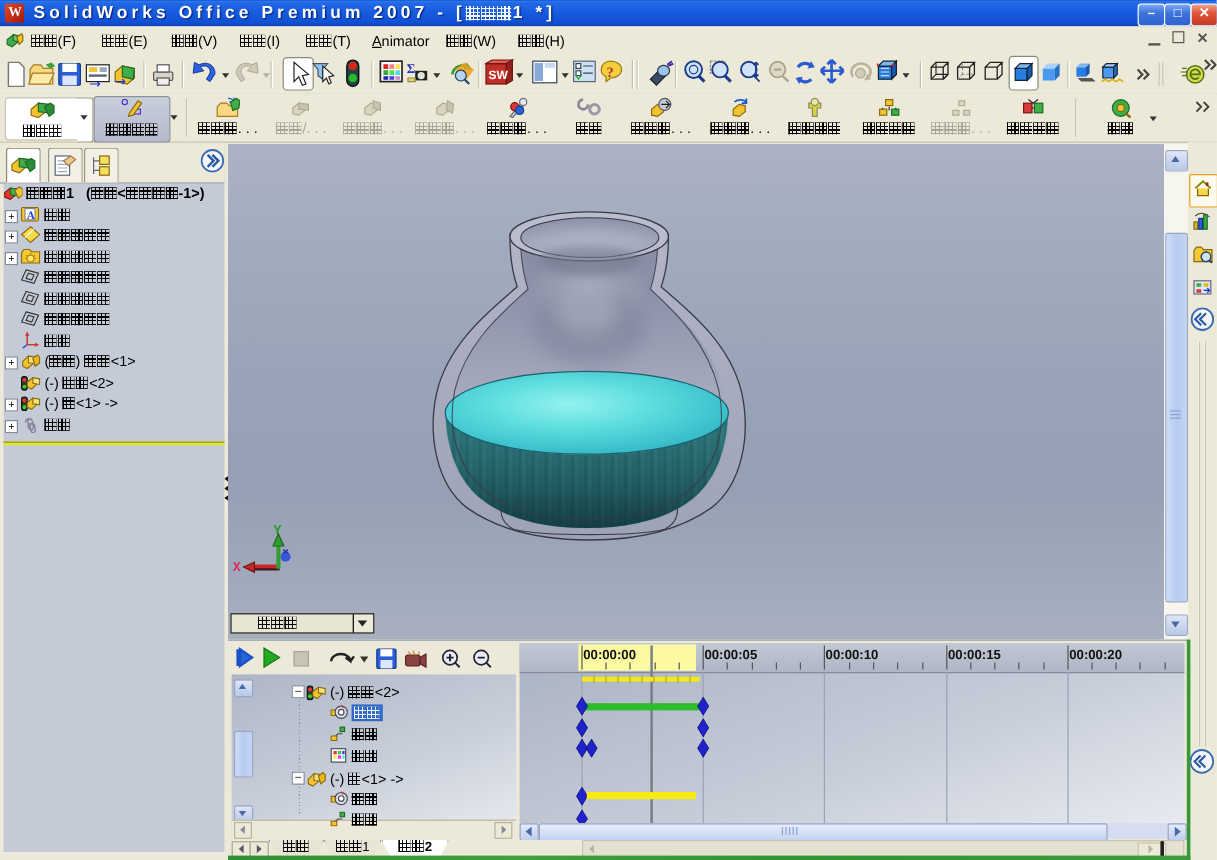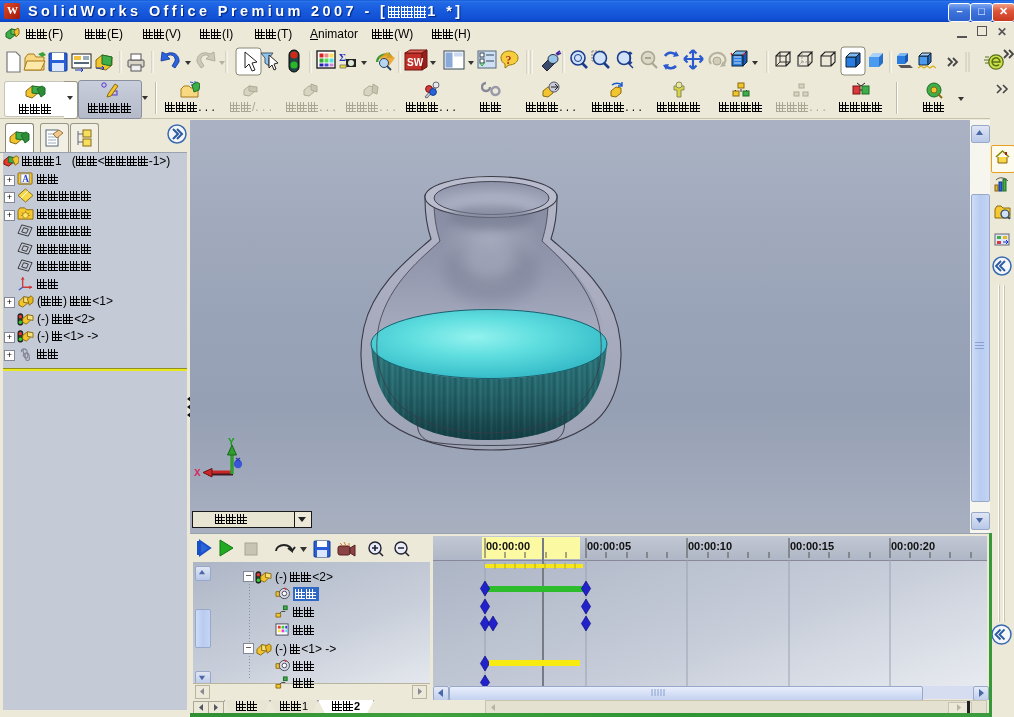--- a/index.html
+++ b/index.html
@@ -498,21 +498,21 @@
         </svg>
     </div>
     <svg class="abs" style="left:167px;top:5px" width="20" height="20" viewBox="0 0 20 20">
         <circle cx="10" cy="10" r="9" fill="#f4f6fa" stroke="#3a6ab0" stroke-width="1.5"></circle>
         <path d="M6,5 l5,5 -5,5 M10,5 l5,5 -5,5" stroke="#2a5aa0" stroke-width="2" fill="none"></path>
       </svg>
   </div>
   <div class="tree" id="tree">
     <div class="trow" style="top:1px;left:2px"><svg class="ti">
           <use href="#i-asm"></use>
-        </svg><b style="font-weight:normal"><i class="z"></i><i class="z"></i><i class="z"></i>1&nbsp;&nbsp;&nbsp;(<i class="z"></i><i class="z"></i>&lt;<i class="z"></i><i class="z"></i><i class="z"></i><i class="z"></i>-1&gt;)</b></div>
+        </svg><b style="font-weight:bold"><i class="z"></i><i class="z"></i><i class="z"></i>1&nbsp;&nbsp;&nbsp;(<i class="z"></i><i class="z"></i>&lt;<i class="z"></i><i class="z"></i><i class="z"></i><i class="z"></i>-1&gt;)</b></div>
     <div class="trow" style="top:19px;left:17px"><svg class="ti">
           <use href="#i-ann"></use>
         </svg><i class="z"></i><i class="z"></i></div>
     <div class="trow" style="top:36px;left:17px"><svg class="ti">
           <use href="#i-dia"></use>
         </svg><i class="z"></i><i class="z"></i><i class="z"></i><i class="z"></i><i class="z"></i></div>
     <div class="trow" style="top:54px;left:17px"><svg class="ti">
           <use href="#i-lit"></use>
         </svg><i class="z"></i><i class="z"></i><i class="z"></i><i class="z"></i><i class="z"></i></div>
     <div class="trow" style="top:71px;left:17px"><svg class="ti">

